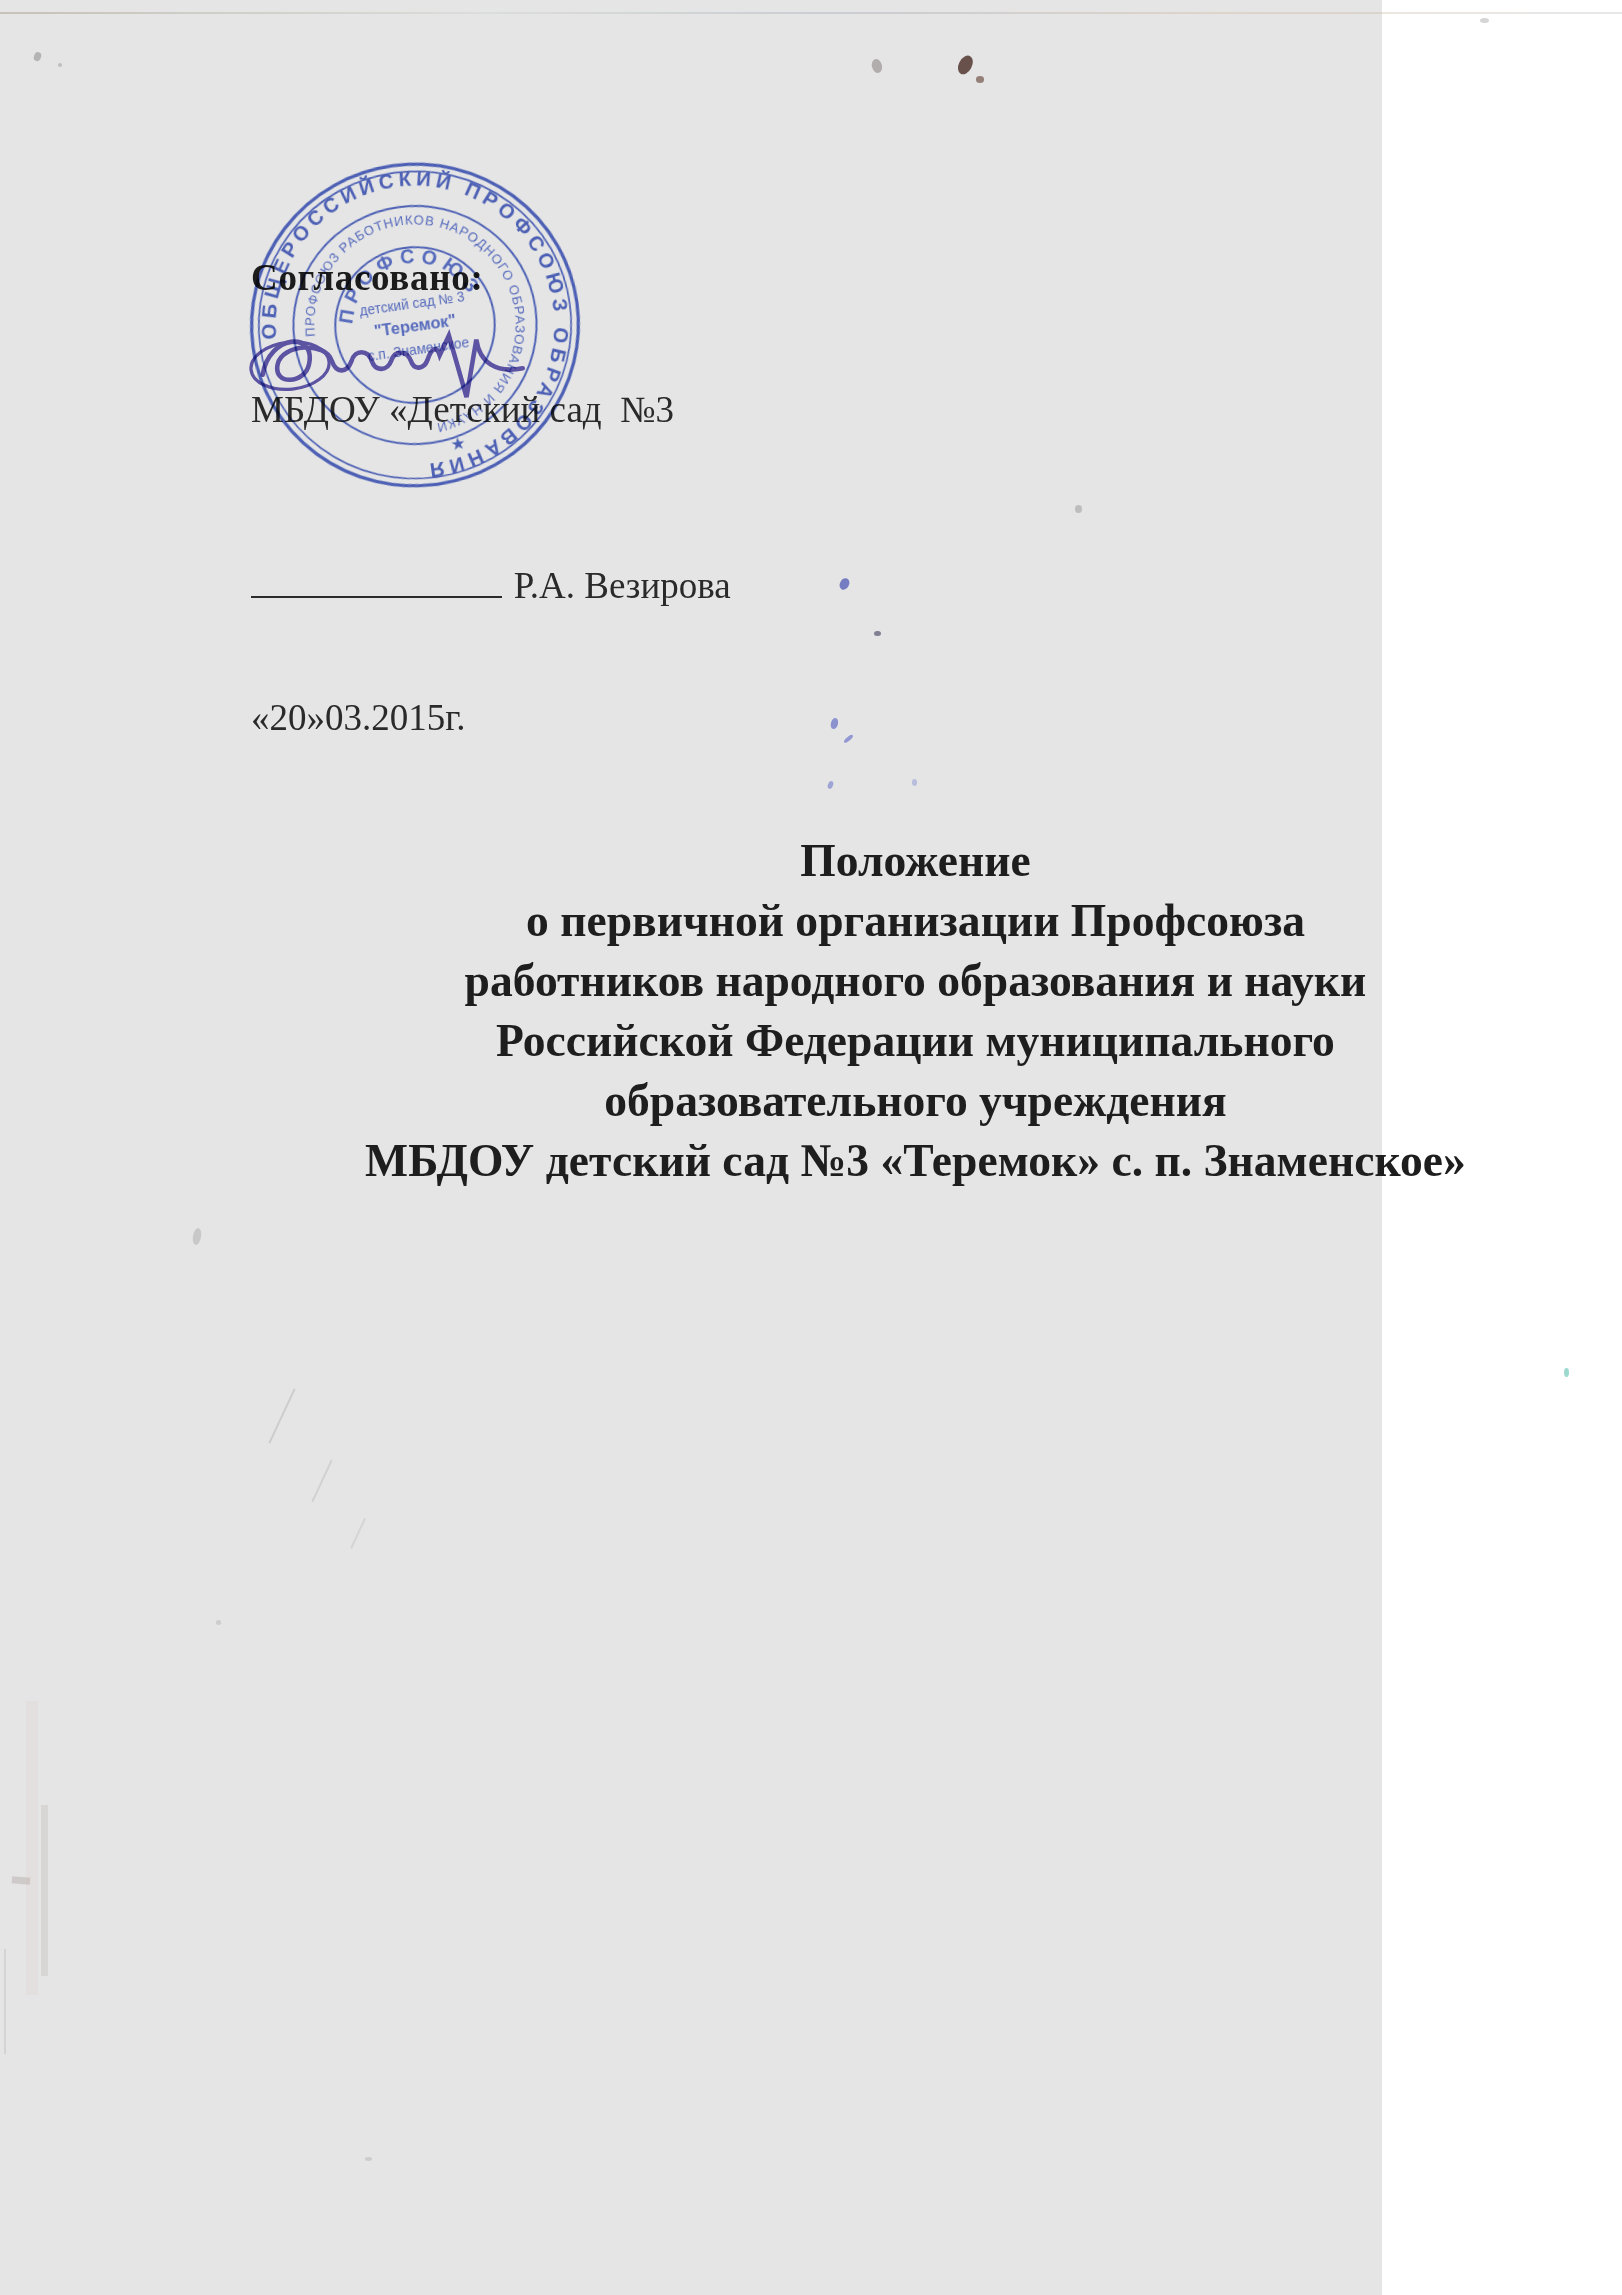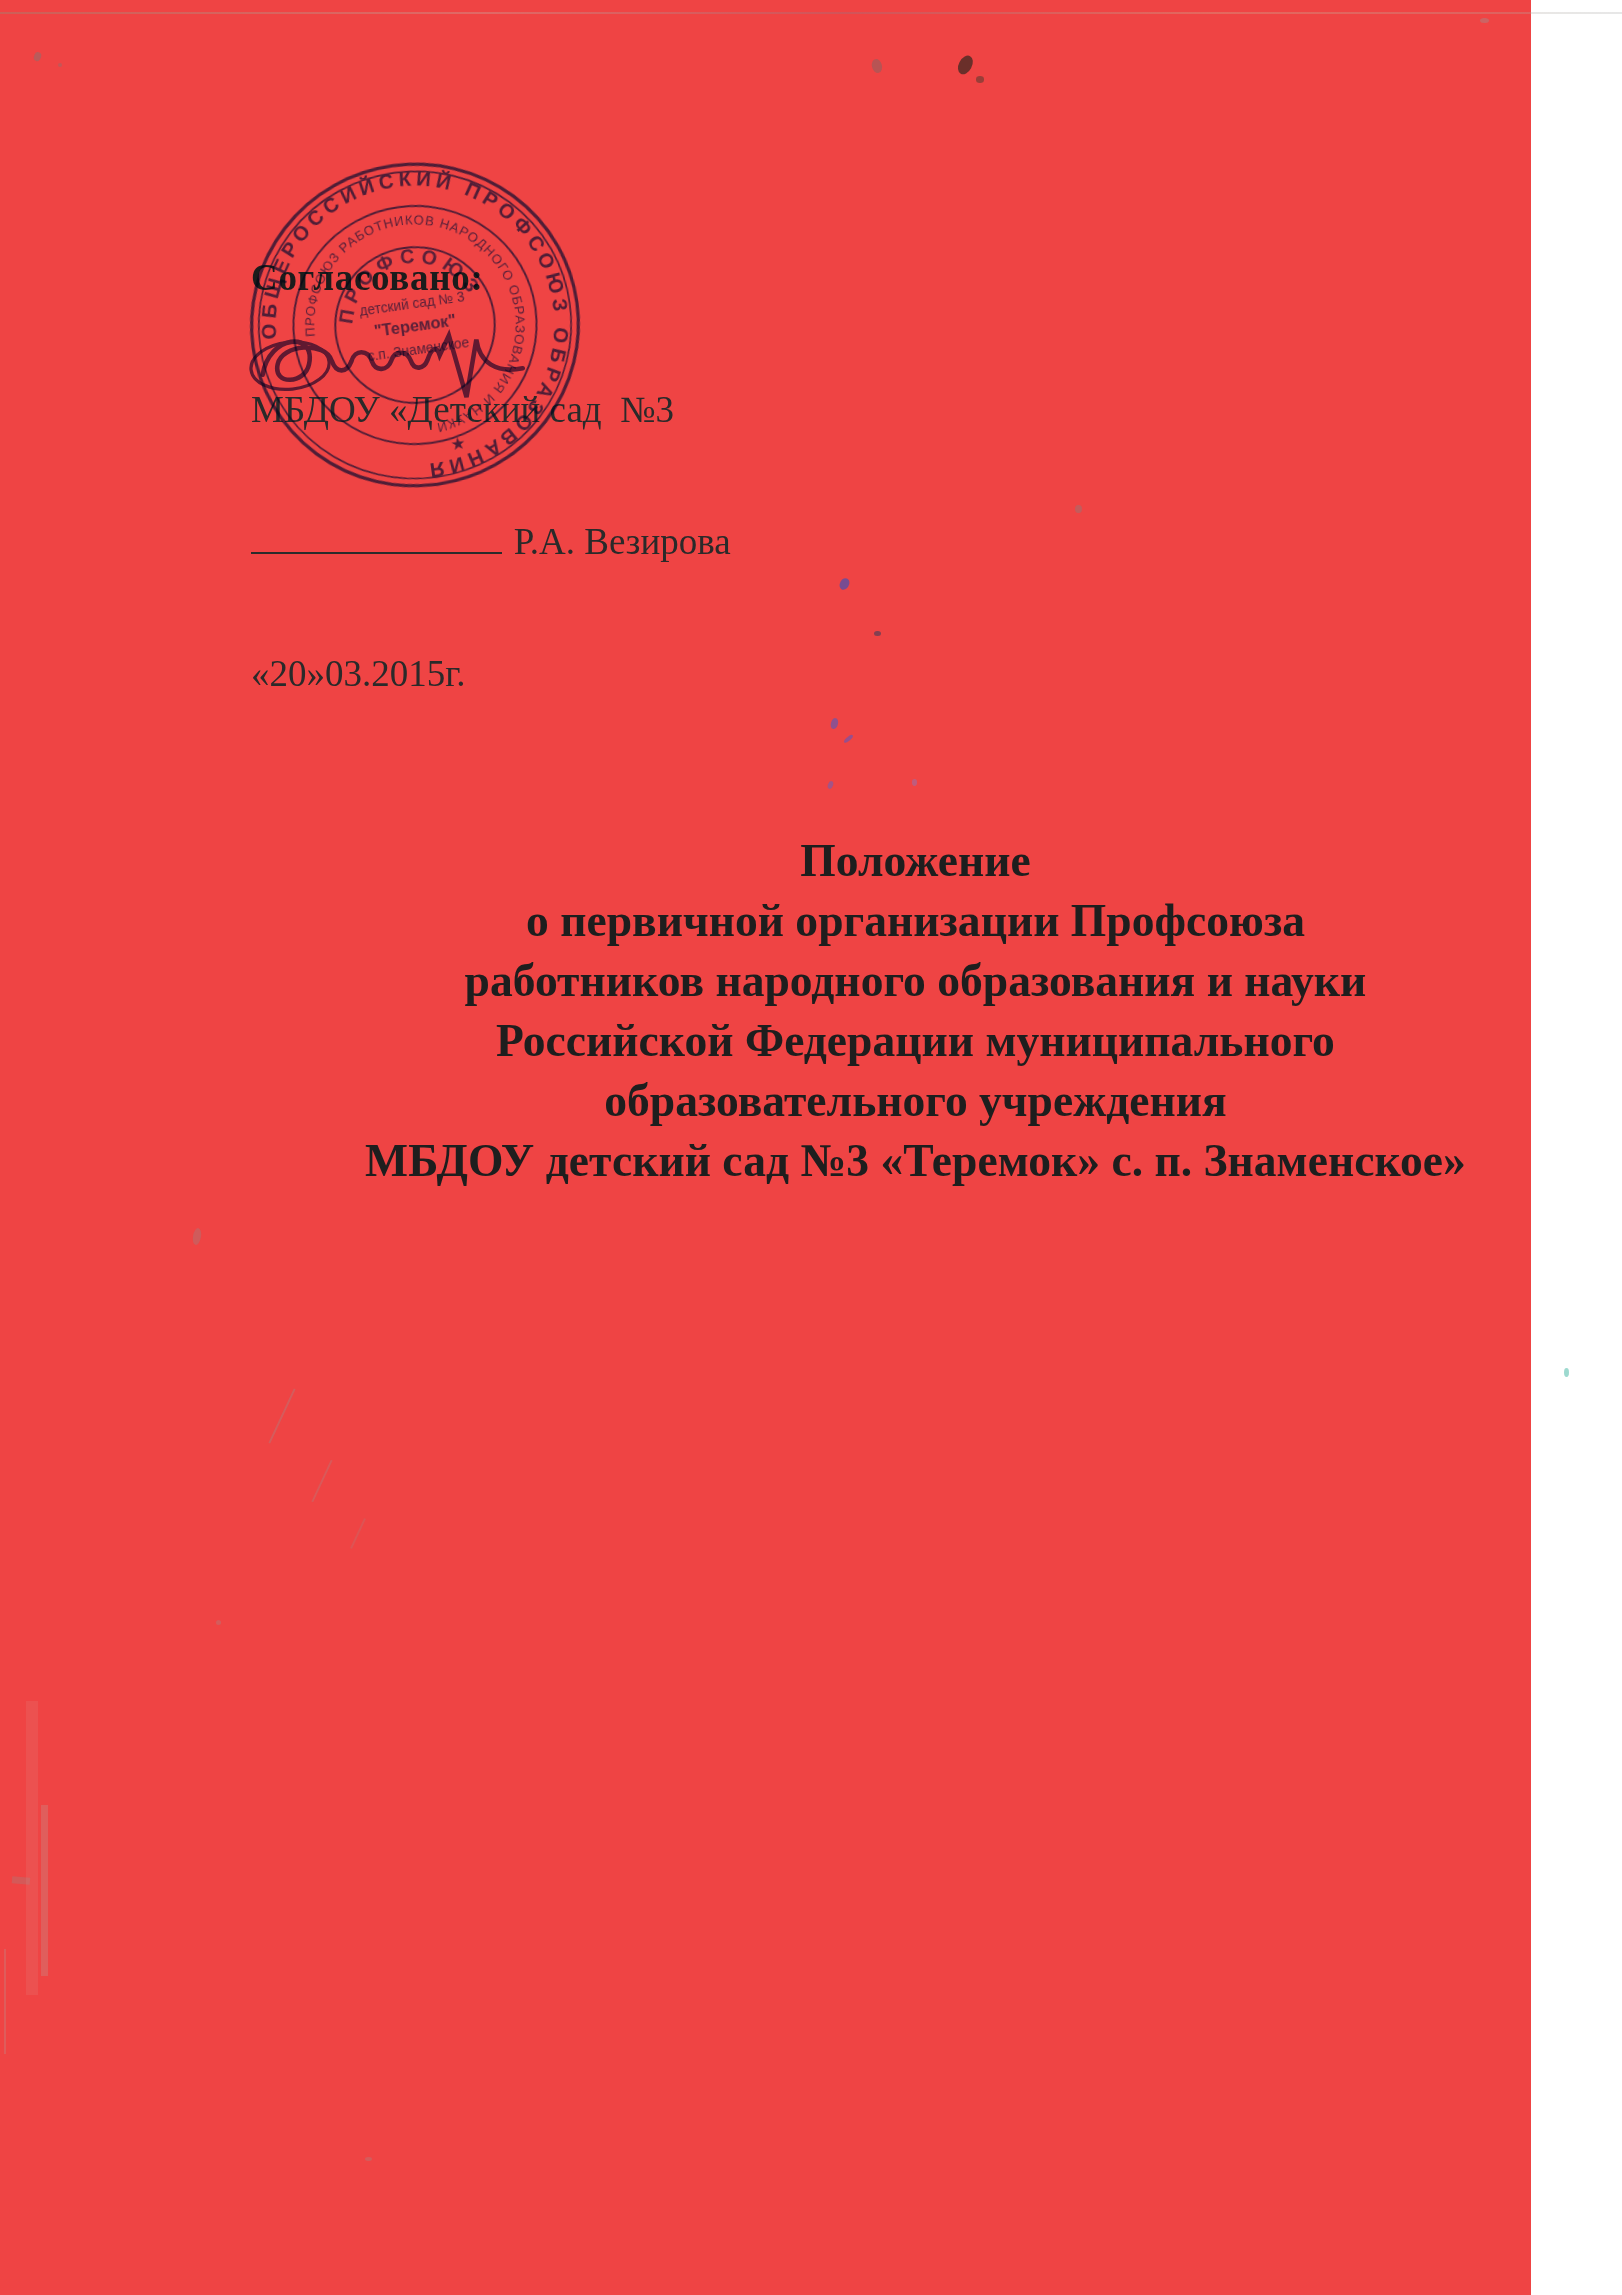--- a/index.html
+++ b/index.html
@@ -1,27 +1,27 @@
 <!DOCTYPE html>
 <html style="font-size:10.5px"><head>
 <meta charset="utf-8">
 <style>
   html,body{margin:0;padding:0;background:#ffffff;}
   body{width:1623px;height:2295px;overflow:hidden;}
-  .page{position:relative;width:1531px;height:2295px;background:#ef4444;
+  .page{position:relative;width:1382px;height:2295px;background:#e5e5e5;
         font-family:"Liberation Serif","DejaVu Serif",serif;color:#242424;}
   
   .scan-top{position:absolute;left:0;top:11.8px;width:1623px;height:2.6px;opacity:.55;
     background:linear-gradient(90deg,rgba(150,138,118,.7),rgba(188,200,188,.5) 30%,
       rgba(120,130,150,.45) 52%,rgba(205,178,148,.6) 75%,rgba(168,168,168,.5));}
   
   .approval{position:absolute;left:251px;top:168px;font-size:37px;line-height:44px;
             white-space:pre-wrap;color:#2a2a2a;}
   .approval .label{font-weight:bold;color:#1c1c1c;letter-spacing:0.7px;}
-  .sig-row{display:block;}
+  .sig-row{display:block;margin-top:44px;}
   .sig-line{display:inline-block;width:251px;border-bottom:2.6px solid #2b2b2b;margin-right:11.8px;}
   
   .title-block{position:absolute;left:209px;top:830px;width:1413px;text-align:center;
                font-weight:bold;font-size:47px;line-height:60px;color:#1e1e1e;
                transform:scaleX(.97);transform-origin:50% 0;}
   
   .stamp-svg{position:absolute;left:245px;top:158px;mix-blend-mode:multiply;}
   .sig-svg{position:absolute;left:243px;top:308px;mix-blend-mode:multiply;}
   
   .speck{position:absolute;border-radius:50%;}

